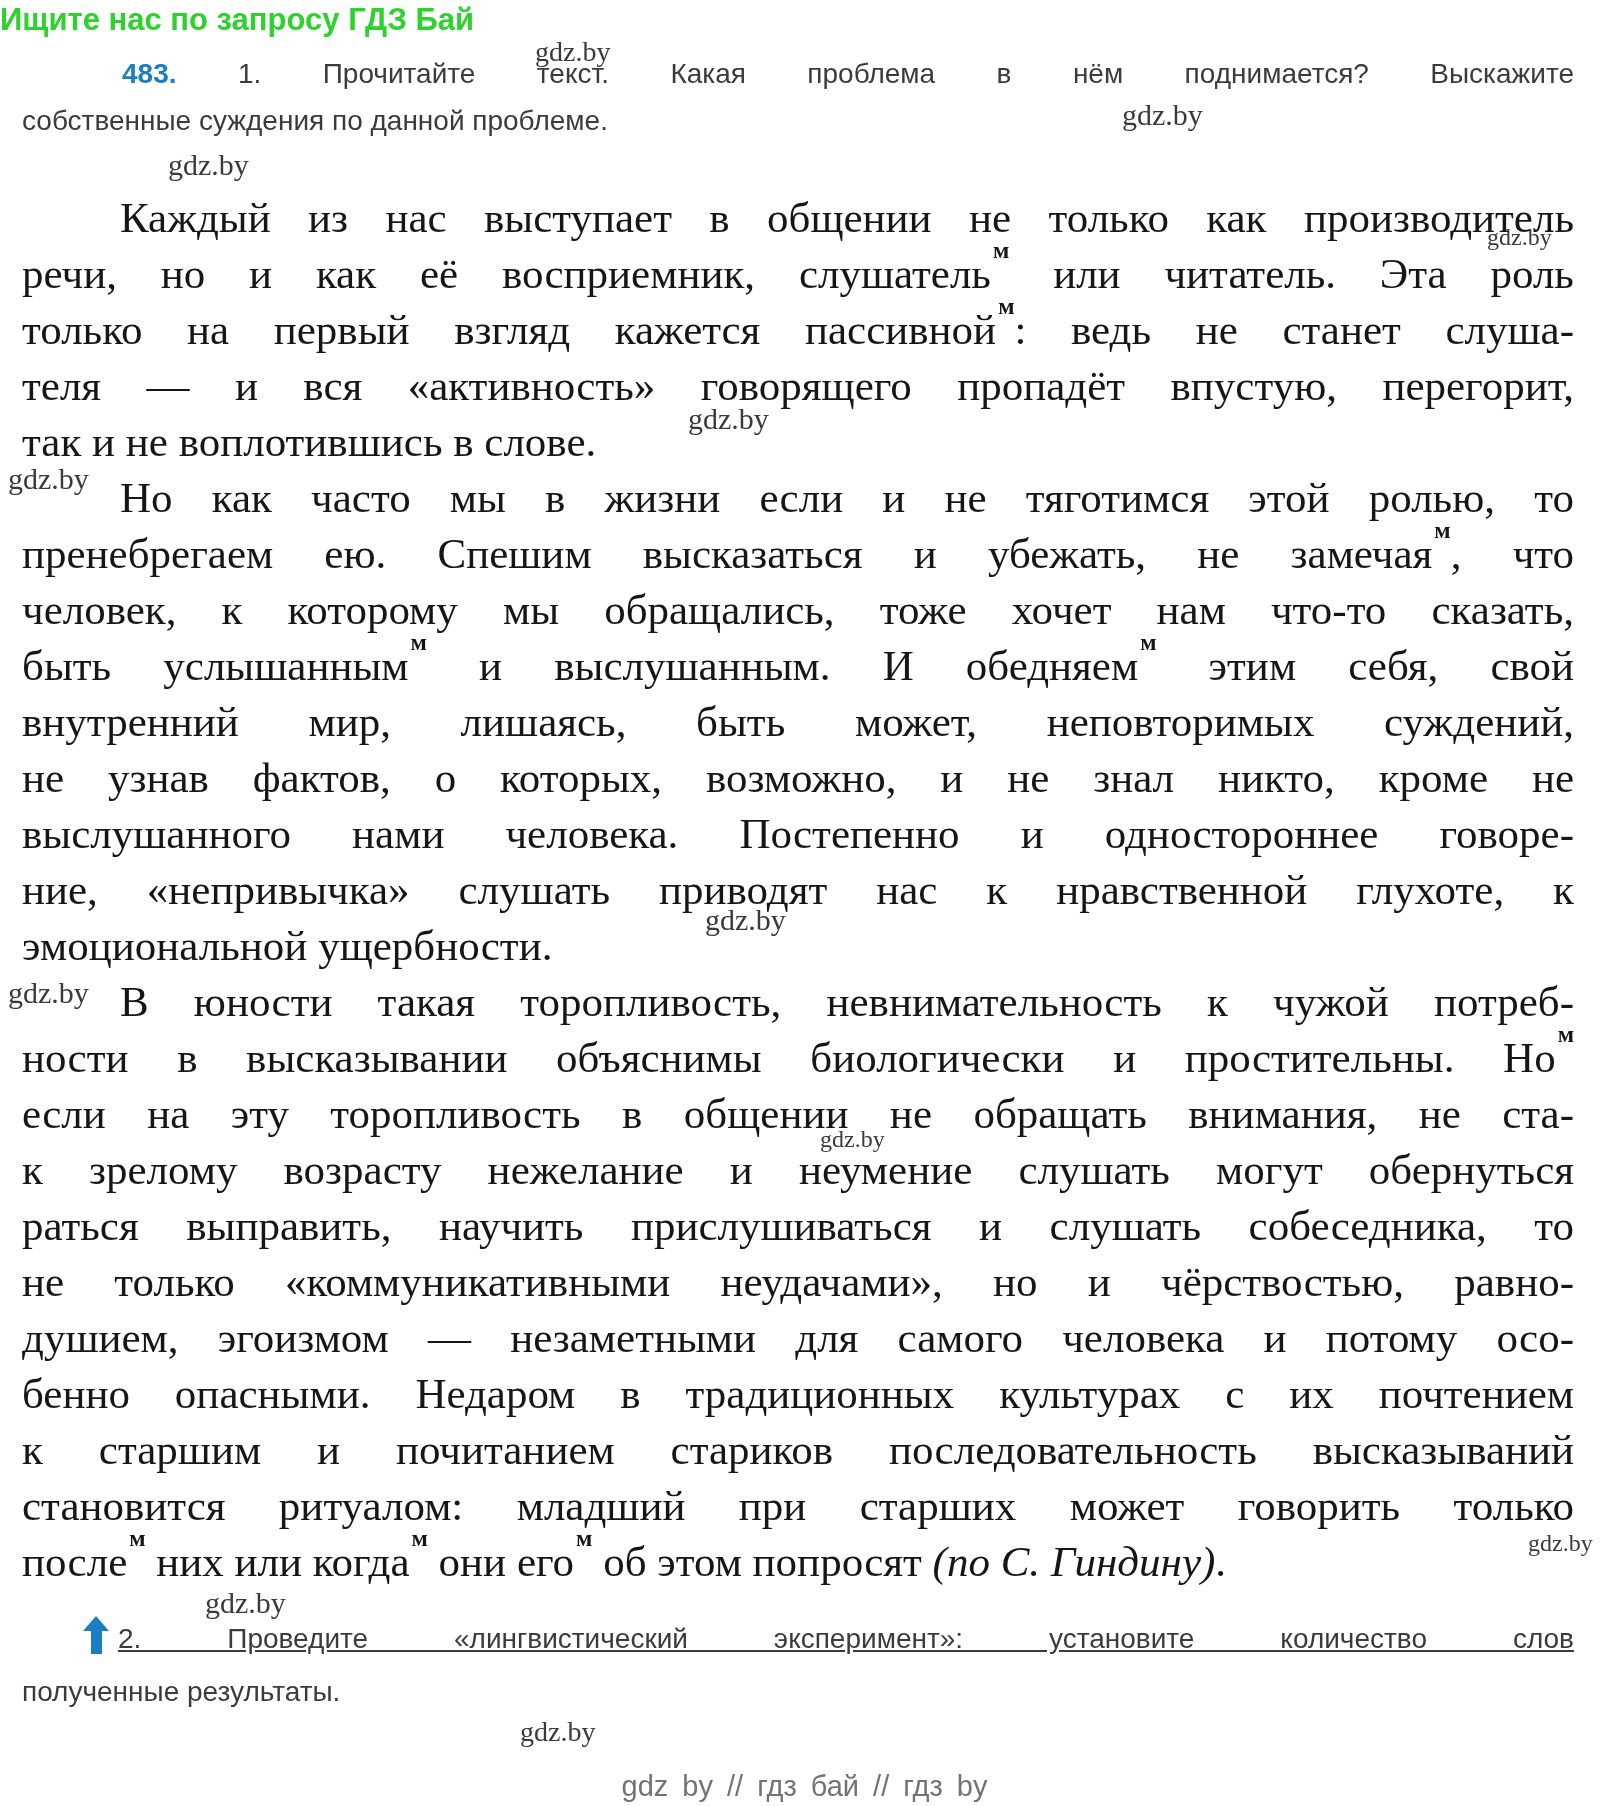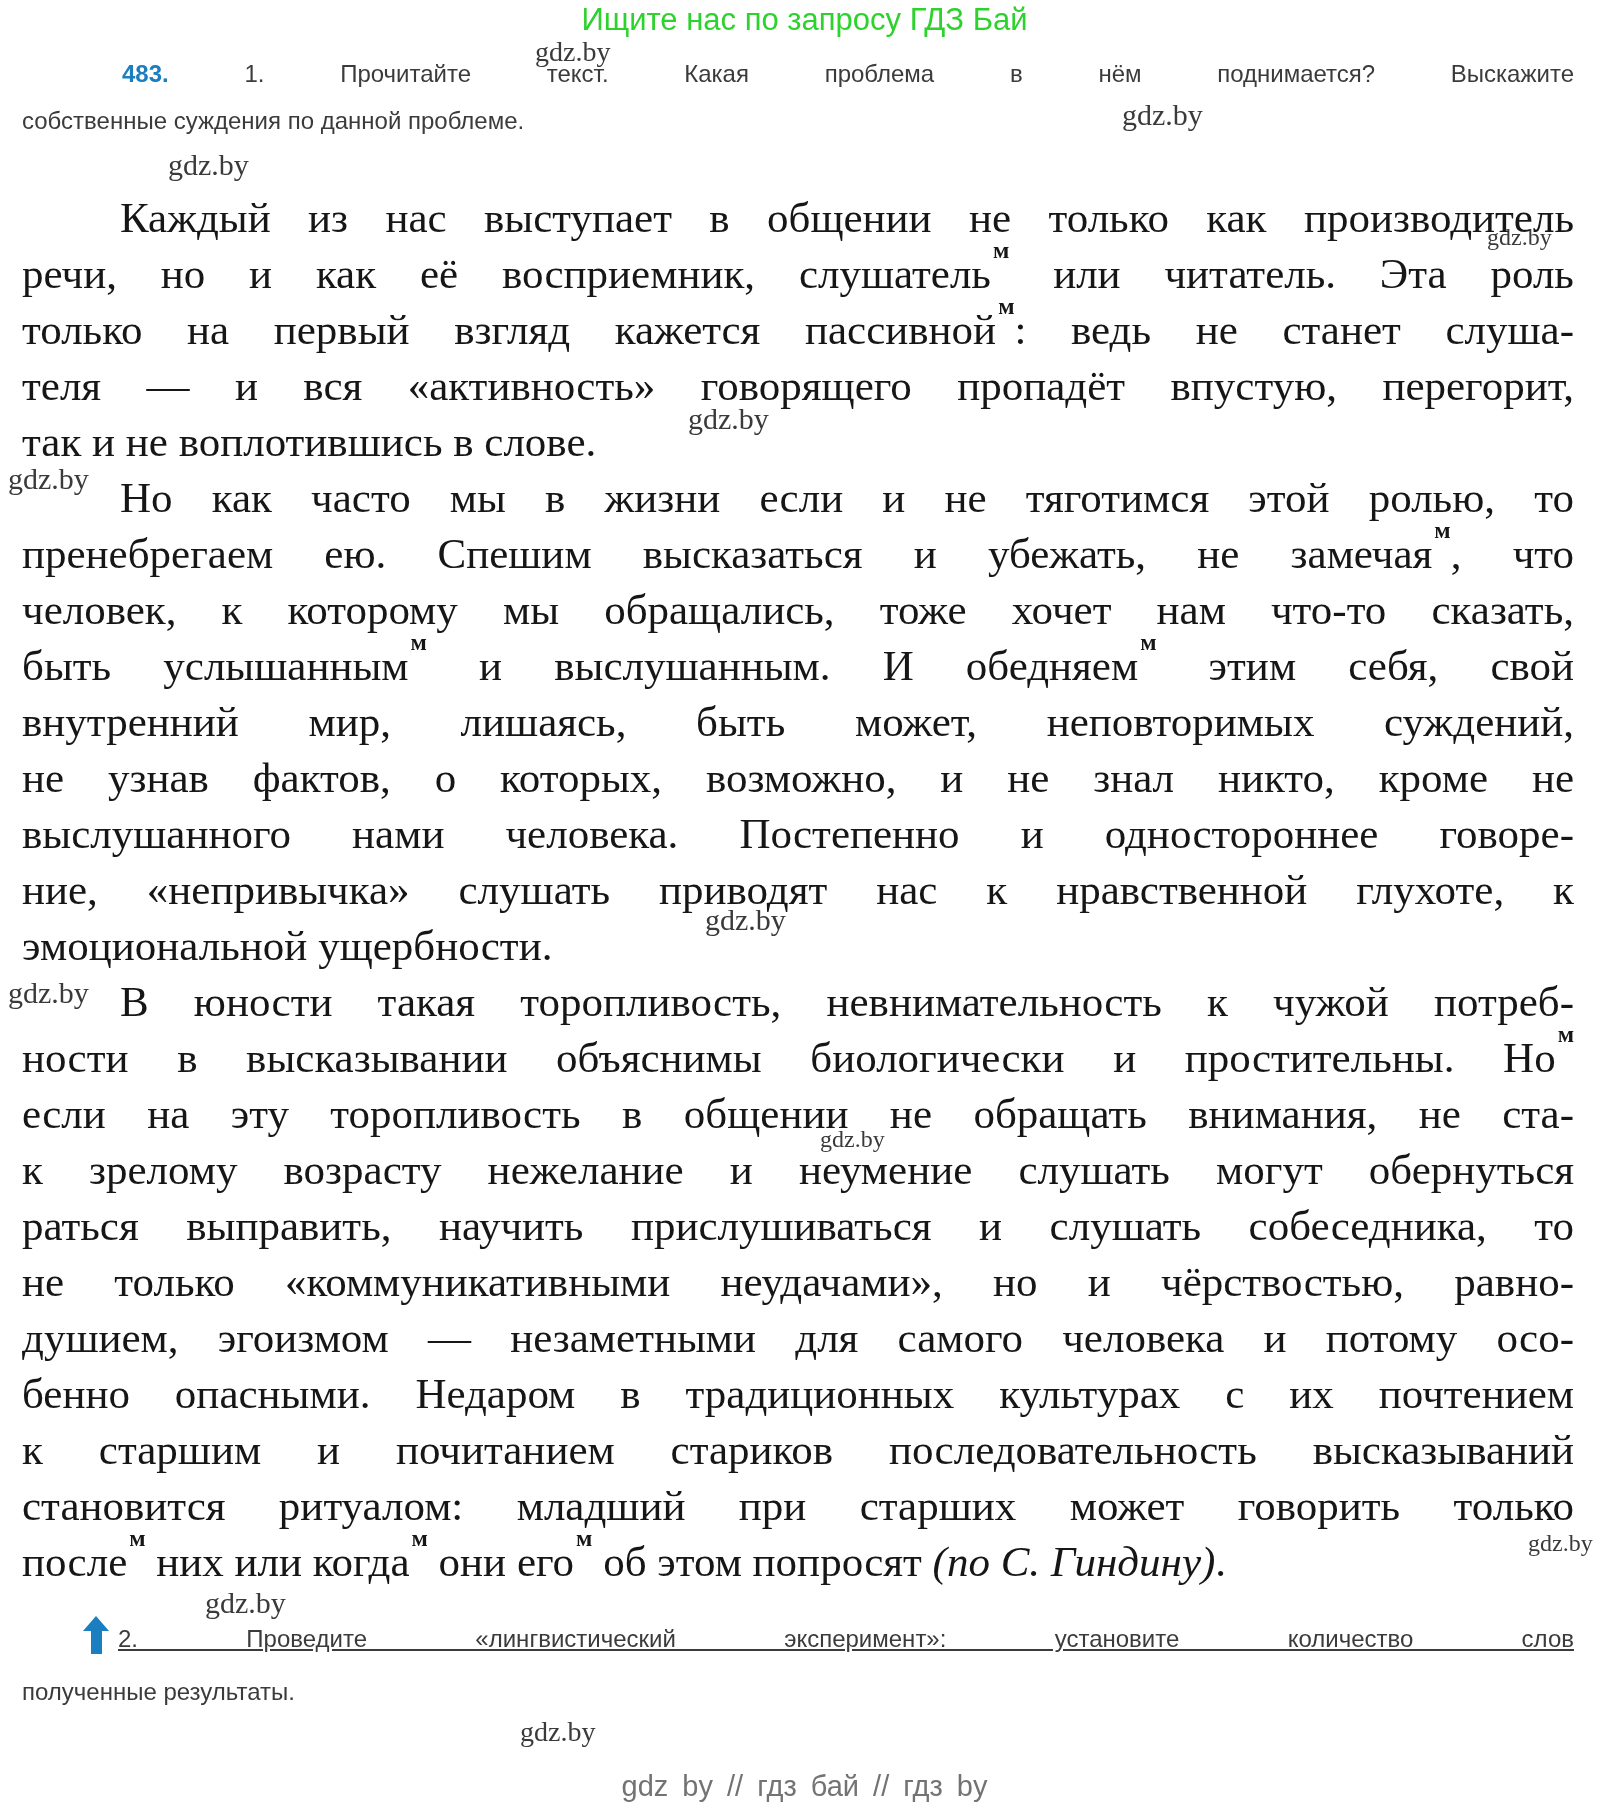--- a/index.html
+++ b/index.html
@@ -5,29 +5,28 @@
   html, body { margin: 0; padding: 0; }
   body {
     width: 1609px; height: 1806px;
     position: relative;
     background: #ffffff;
     overflow: hidden;
     font-family: "Liberation Sans", sans-serif;
   }
   .green-header {
     position: absolute; top: 2px; left: 0; width: 100%;
-    text-align: center;
     font-family: "Liberation Sans", sans-serif;
-    font-size: 31px; font-weight: 400;
+    font-size: 31px; font-weight: 700;
     color: #2dd22d;
   }
   .task {
     color: #3b3b3b;
     font-family: "Liberation Sans", sans-serif;
-    font-size: 24px;
+    font-size: 28px;
   }
   #task1 { position: absolute; left: 22px; top: 50px; width: 1552px; line-height: 47px; }
   #task2 { position: absolute; left: 22px; top: 1612px; width: 1552px; line-height: 53px; }
   #task1 .indent { text-indent: 100px; }
   #task2 .indent { text-indent: 96px; text-decoration: underline; }
   .ex-num { color: #1b7ec0; font-weight: bold; }
   #bodytext {
     position: absolute; left: 22px; top: 190px; width: 1552px;
     font-family: "Liberation Serif", "DejaVu Serif", serif;
     font-size: 43px; line-height: 56px;

